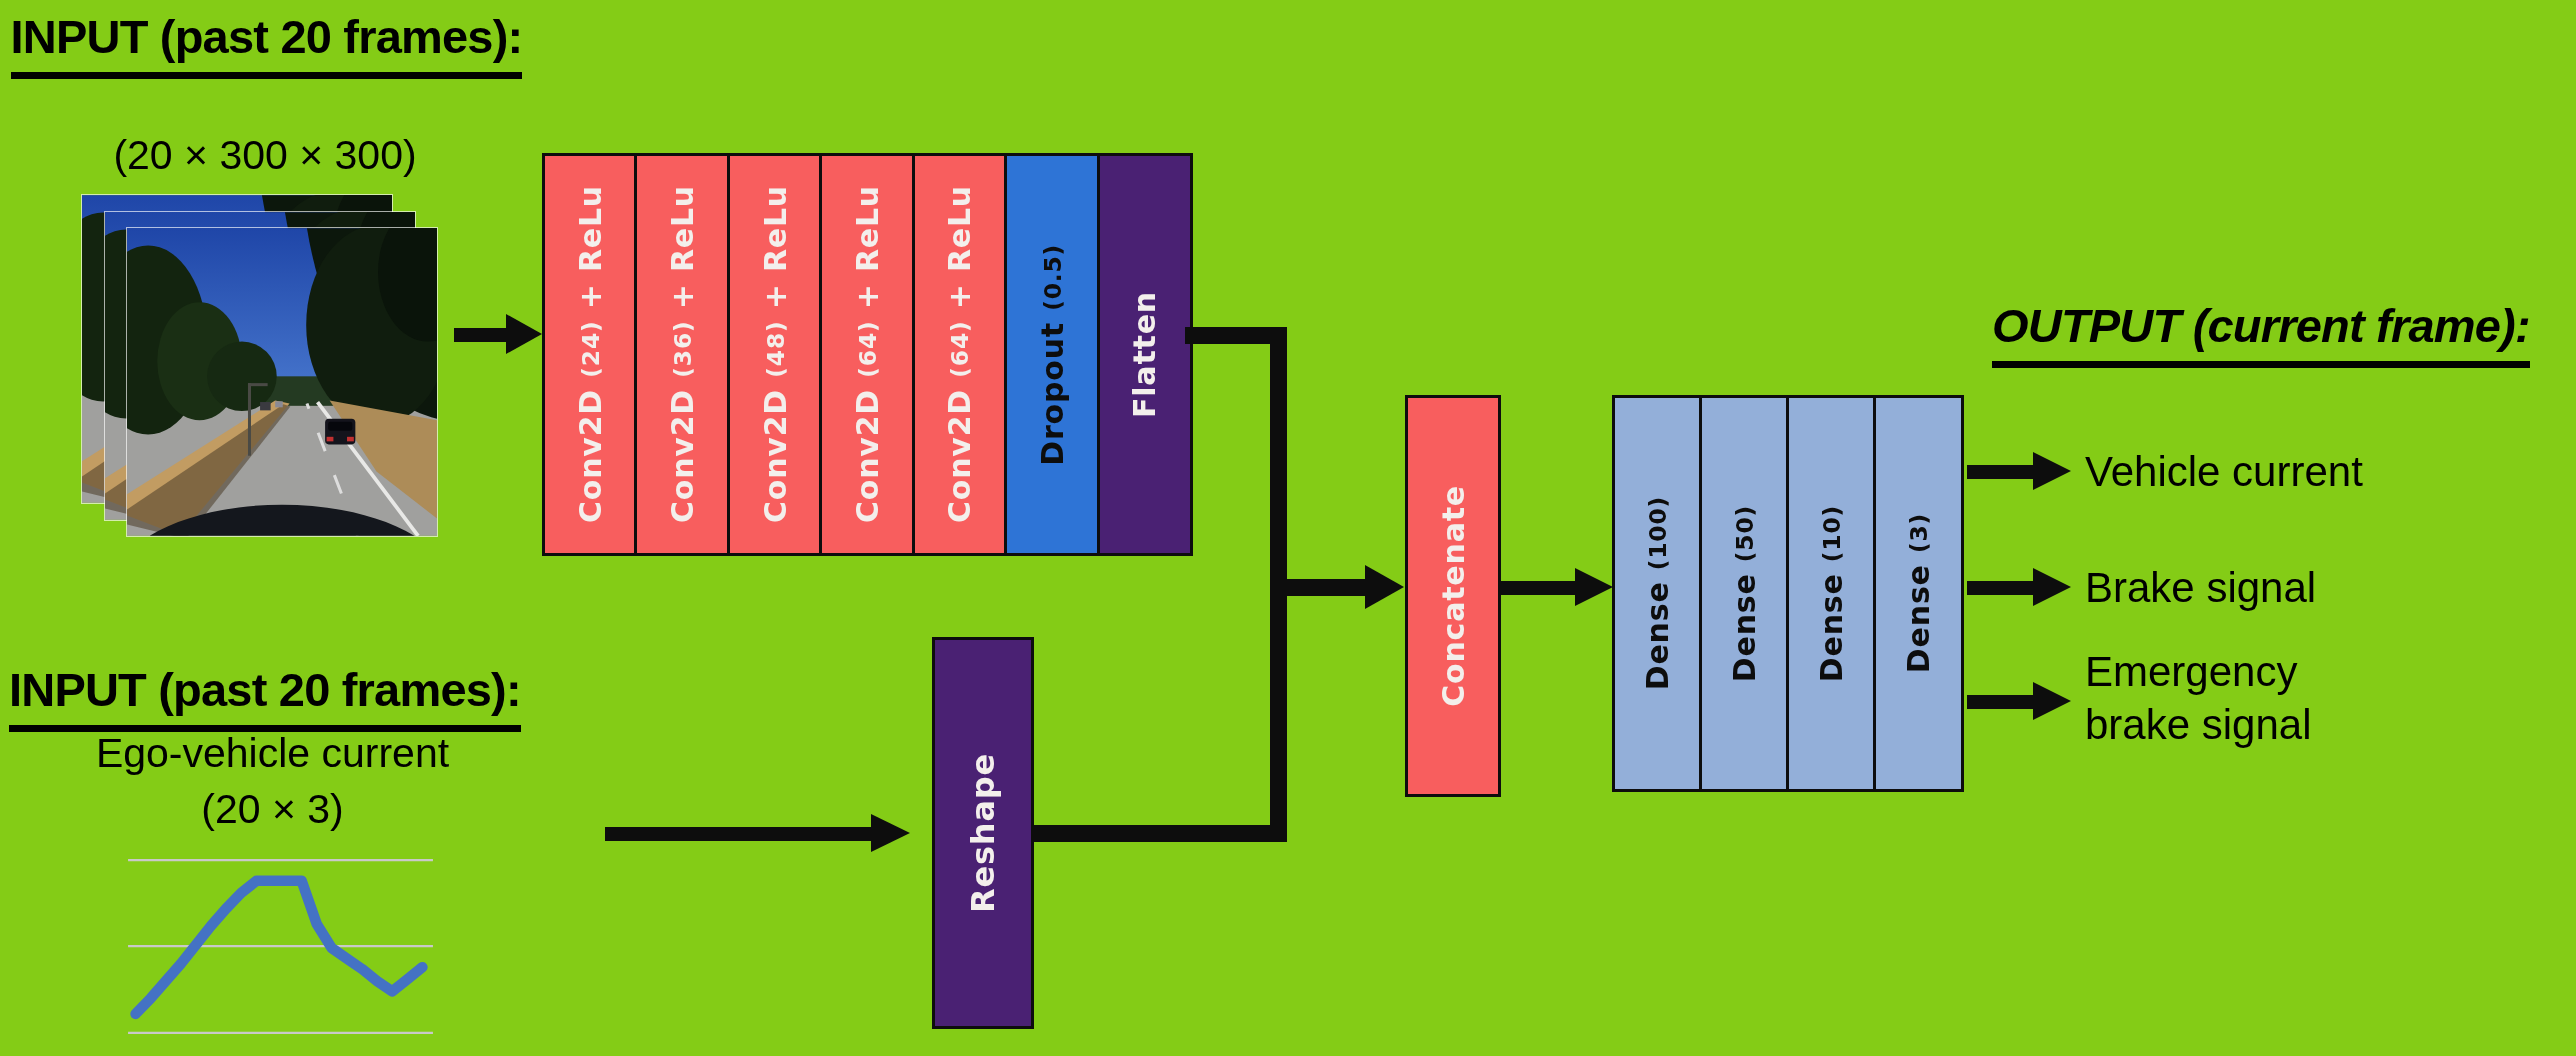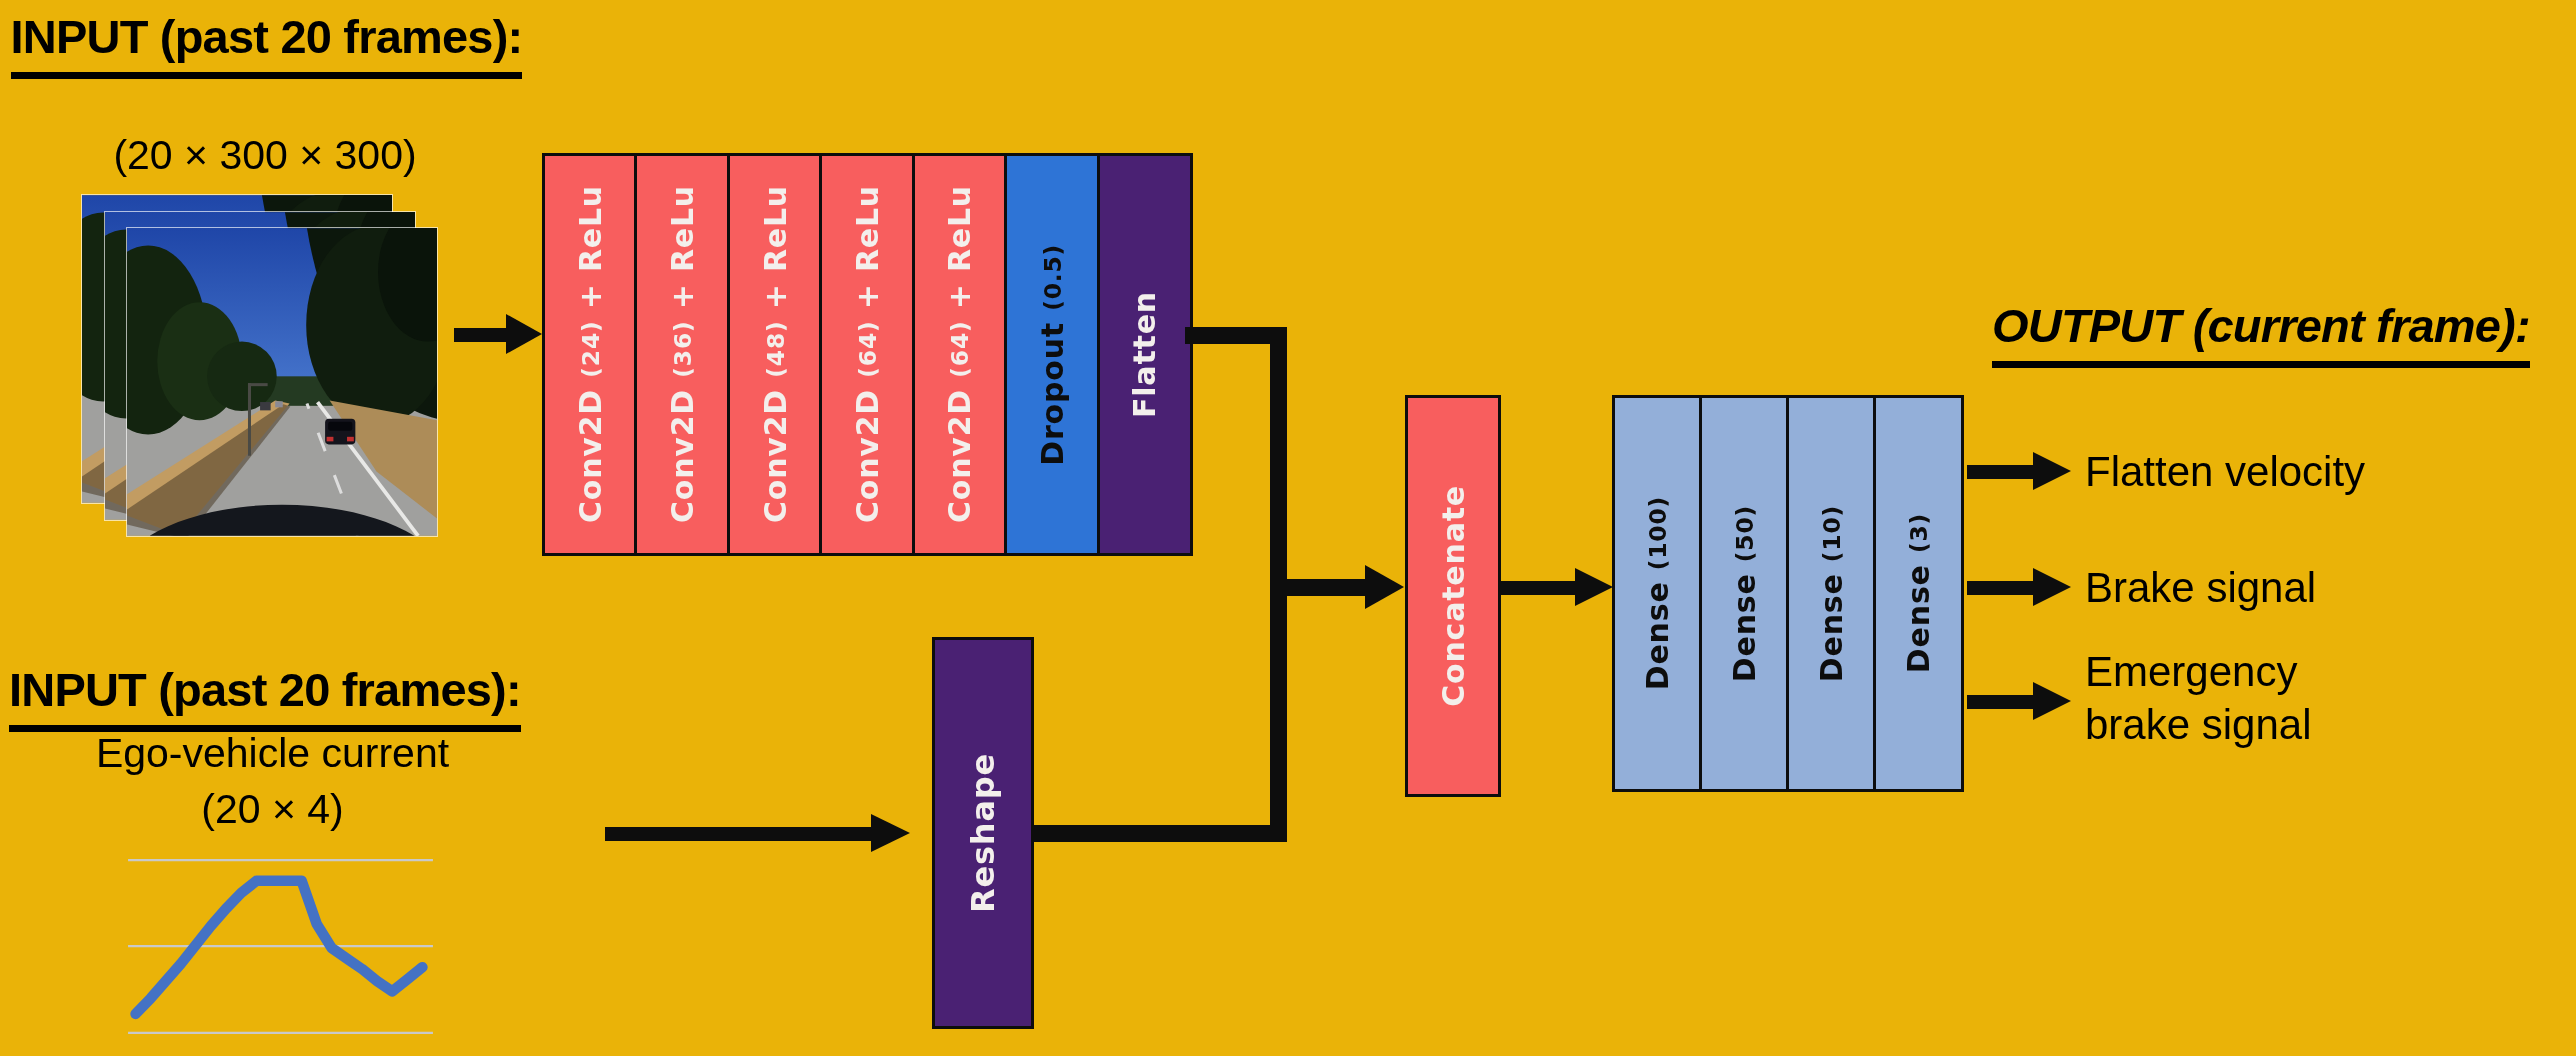--- a/index.html
+++ b/index.html
@@ -1,16 +1,16 @@
 <!DOCTYPE html>
 <html style="--conv-red: #f85e5e; --dropout-blue: #2e74d6; --purple: #4a2173; --dense-blue: #93afd9; --arrow-black: #0d0d0d; --chart-line: #4472c4; --chart-grid: #c9c9c9;font-size:12px"><head>
 <meta charset="utf-8">
 <style>
   html,body{margin:0;padding:0;background:#fff;}
-  #canvas{position:relative;width:2576px;height:1057px;background:#eab308;overflow:hidden;
+  #canvas{position:relative;width:2576px;height:1057px;background:#84cc16;overflow:hidden;
           font-family:"Liberation Sans",sans-serif;color:#000;}
 
   
   .sec-title{position:absolute;font-size:47px;font-weight:bold;letter-spacing:-0.8px;
              white-space:nowrap;border-bottom:7.6px solid #000;padding-bottom:7.6px;}
   .sub-label{position:absolute;font-size:41px;text-align:center;white-space:nowrap;}
   .out-label{position:absolute;font-size:42px;line-height:1.25;}
 
   
   .group{position:absolute;display:flex;}
@@ -170,27 +170,27 @@
     </div>
 
   <div class="seg" style="left:1967px;top:465px;width:67px;height:13.6px;"></div>
   <div class="ahead" style="left:2033px;top:452px;border-width:19.7px 0 19.7px 38px;"></div>
   <div class="seg" style="left:1967px;top:581px;width:67px;height:13.6px;"></div>
   <div class="ahead" style="left:2033px;top:568px;border-width:19.7px 0 19.7px 38px;"></div>
   <div class="seg" style="left:1967px;top:695px;width:67px;height:13.6px;"></div>
   <div class="ahead" style="left:2033px;top:682px;border-width:19.7px 0 19.7px 38px;"></div>
 
   <div class="sec-title" style="left:1992px;top:298px;font-style:italic;">OUTPUT (current frame):</div>
-  <div class="out-label" style="left:2085px;top:446px;">Flatten velocity</div>
+  <div class="out-label" style="left:2085px;top:446px;">Vehicle current</div>
   <div class="out-label" style="left:2085px;top:562px;">Brake signal</div>
   <div class="out-label" style="left:2085px;top:646px;width:257px;">Emergency brake signal</div>
 
   <div class="sec-title" style="left:9px;top:662px;">INPUT (past 20 frames):</div>
   <div class="sub-label" style="left:72px;top:730px;width:401px;">Ego-vehicle current</div>
-  <div class="sub-label" style="left:72px;top:786px;width:401px;">(20 × 4)</div>
+  <div class="sub-label" style="left:72px;top:786px;width:401px;">(20 × 3)</div>
 
   <svg id="velocity-chart" width="311" height="200" viewBox="0 0 412 265">
     <line x1="4" y1="16" x2="408" y2="16"></line>
     <line x1="4" y1="130" x2="408" y2="130"></line>
     <line x1="4" y1="245" x2="408" y2="245"></line>
     <polyline id="vel-line" points="14.0,219.8 34.0,199.2 54.0,176.3 74.0,153.4 94.0,128.2 114.0,103.0 134.0,80.1 154.0,59.5 174.0,43.5 194.0,43.5 214.0,43.5 234.0,43.5 254.0,100.7 274.0,132.8 294.0,146.5 314.0,160.3 334.0,176.3 354.0,190.0 374.0,174.0 394.0,158.0"></polyline>
   </svg>
 
   <div class="seg" style="left:605px;top:827px;width:266px;height:13.6px;"></div>
   <div class="ahead" style="left:871px;top:814px;border-width:19.7px 0 19.7px 39px;"></div>

